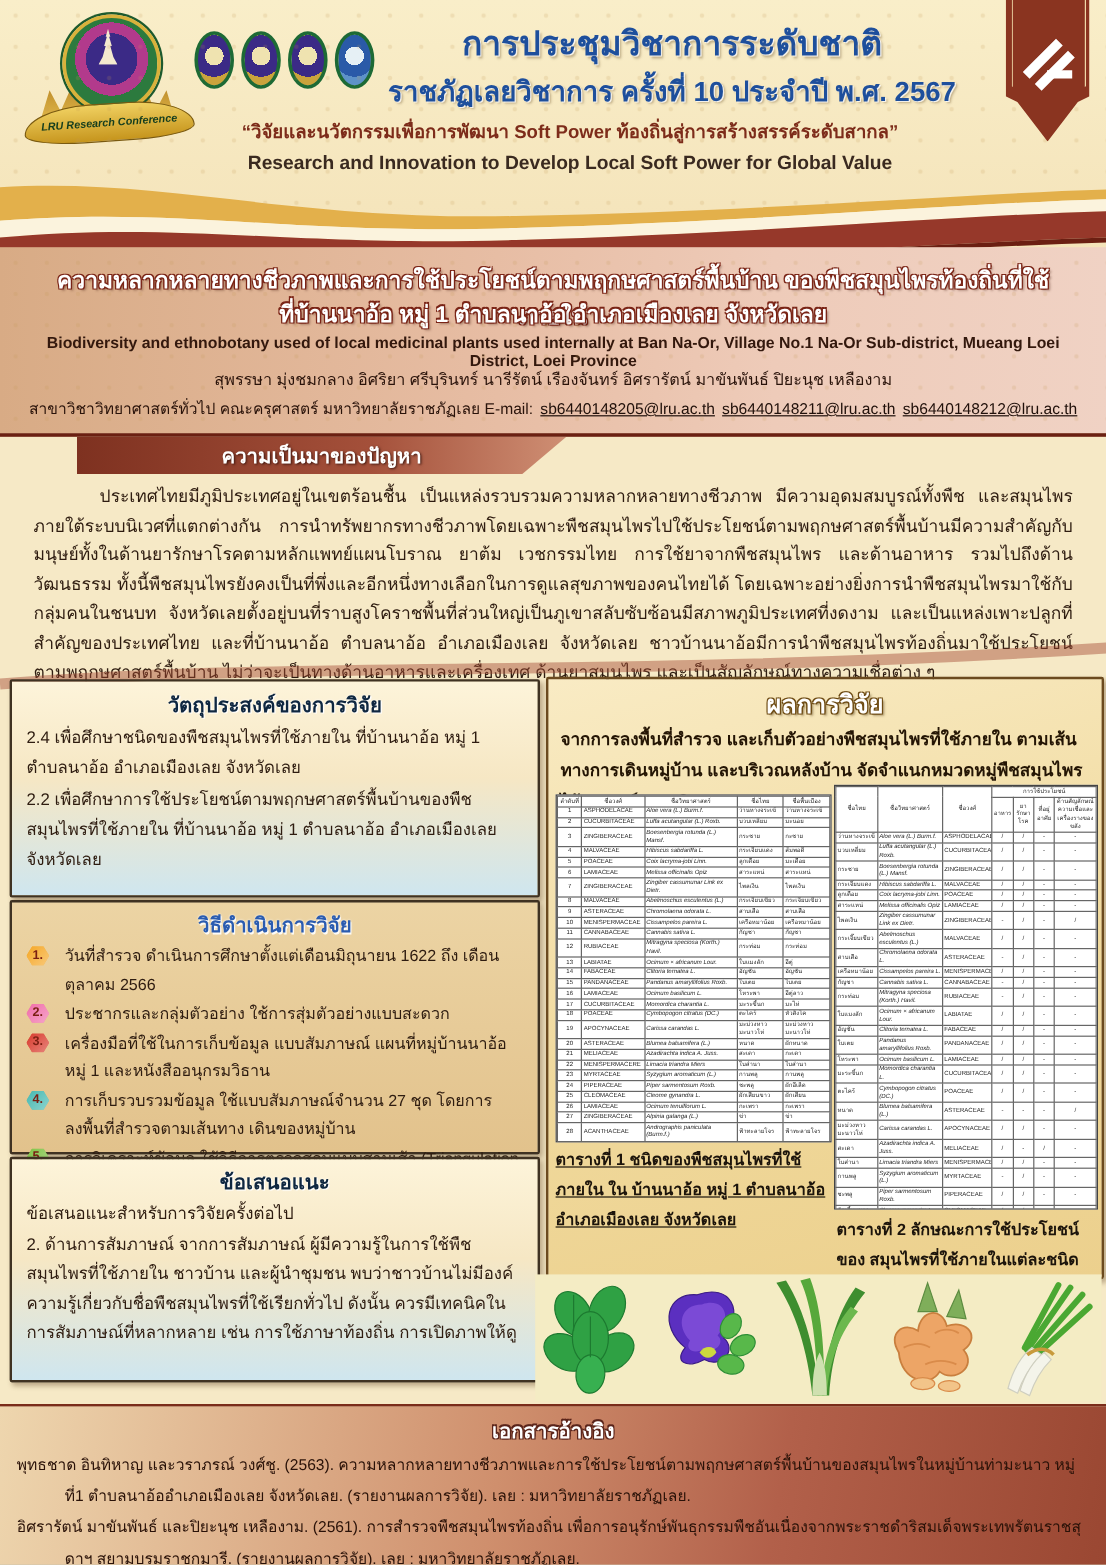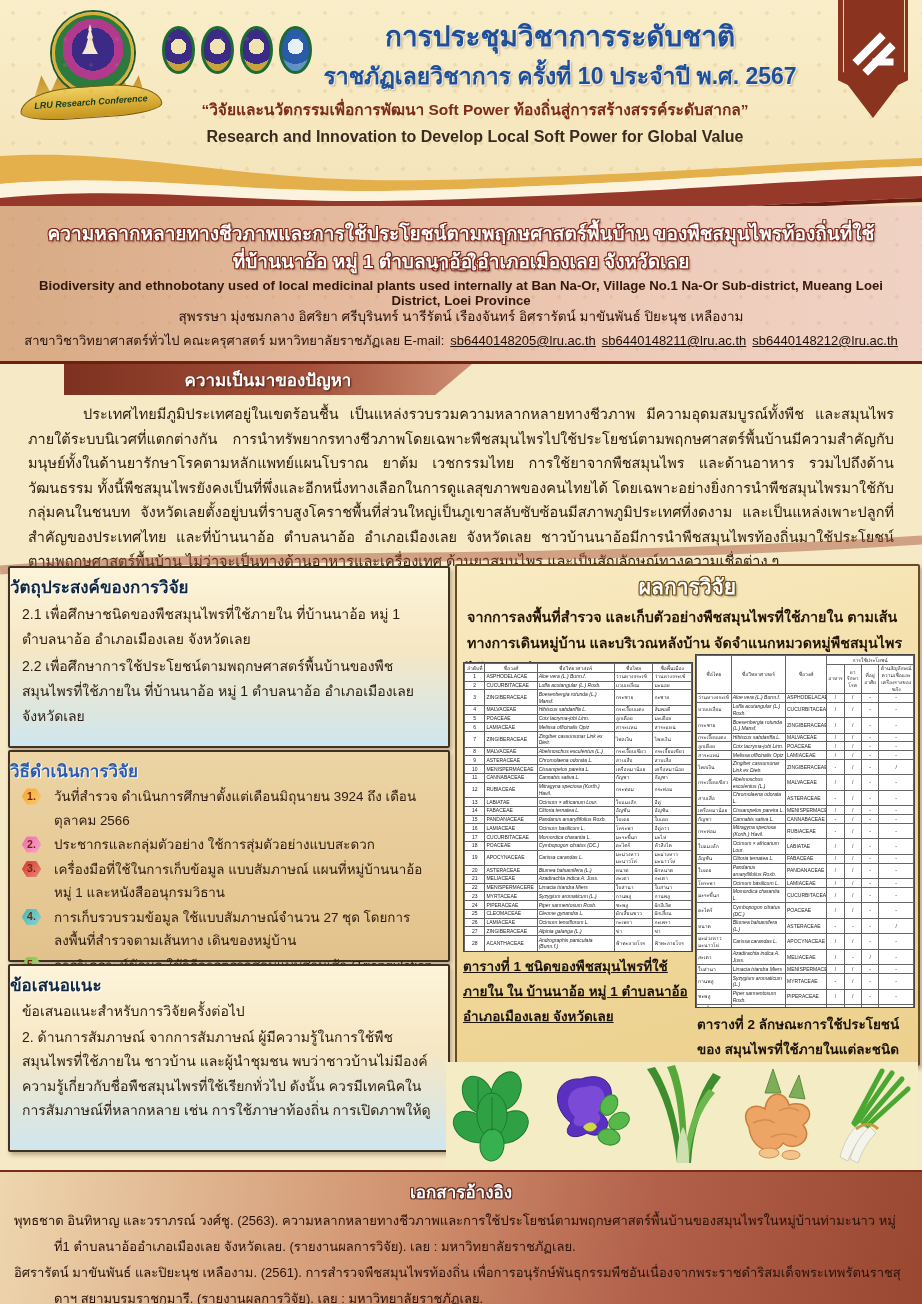--- a/index.html
+++ b/index.html
@@ -61,21 +61,21 @@
     display:flex;align-items:center;justify-content:center;
     font-size:17px;font-weight:bold;color:#fff;text-shadow:1px 1px 2px rgba(40,10,5,.8);}
   .bg-par{left:28px;top:402px;width:866px;font-size:14.5px;line-height:24.5px;text-align:justify;
     text-indent:55px;color:#2e1c10;}
   .swoosh{left:0;top:530px;width:922px;height:50px;}
   
   .box{border:2px solid #3f3222;border-radius:2px;box-shadow:2px 3px 4px rgba(80,50,20,.35);}
   .box-blue{background:linear-gradient(180deg,#fdf4da,#f6e7c4 45%,#cfe6ef);}
   .box-tan{background:linear-gradient(180deg,#ecd4a4,#e2c28c);}
   .box-gold{background:linear-gradient(165deg,#f9ebc4,#f0d99c 55%,#ecd08d);border-color:#6b4a1f;}
-  .box-head{text-align:left;font-size:17px;font-weight:bold;color:#0f2740;padding-top:5px;
+  .box-head{text-align:center;font-size:17px;font-weight:bold;color:#0f2740;padding-top:5px;
     text-shadow:0 0 2px #fff,1px 1px 0 rgba(255,255,255,.9);}
   .box-head.blue{color:#2b5cb0;}
   .objectives{left:8px;top:566px;width:438px;height:178px;}
   .obj-item{padding:2px 12px 0 12px;font-size:14px;line-height:25px;}
   .methods{left:8px;top:750px;width:438px;height:208px;}
   .m-item{position:relative;padding:1px 8px 0 44px;font-size:13.4px;line-height:23.5px;}
   .badge{position:absolute;left:12px;top:4px;width:19px;height:17px;display:flex;align-items:center;justify-content:center;
     font-size:10.5px;font-weight:bold;color:#7a1f12;
     clip-path:polygon(25% 4%,75% 4%,100% 50%,75% 96%,25% 96%,0 50%);}
   .recommend{left:8px;top:964px;width:438px;height:184px;}
@@ -166,29 +166,29 @@
   <div class="abs section-rule"></div>
   <div class="abs section-band">ความเป็นมาของปัญหา</div>
   <div class="abs bg-par">ประเทศไทยมีภูมิประเทศอยู่ในเขตร้อนชื้น เป็นแหล่งรวบรวมความหลากหลายทางชีวภาพ มีความอุดมสมบูรณ์ทั้งพืช และสมุนไพร ภายใต้ระบบนิเวศที่แตกต่างกัน การนำทรัพยากรทางชีวภาพโดยเฉพาะพืชสมุนไพรไปใช้ประโยชน์ตามพฤกษศาสตร์พื้นบ้านมีความสำคัญกับมนุษย์ทั้งในด้านยารักษาโรคตามหลักแพทย์แผนโบราณ  ยาต้ม เวชกรรมไทย การใช้ยาจากพืชสมุนไพร และด้านอาหาร รวมไปถึงด้านวัฒนธรรม  ทั้งนี้พืชสมุนไพรยังคงเป็นที่พึ่งและอีกหนึ่งทางเลือกในการดูแลสุขภาพของคนไทยได้ โดยเฉพาะอย่างยิ่งการนำพืชสมุนไพรมาใช้กับกลุ่มคนในชนบท จังหวัดเลยตั้งอยู่บนที่ราบสูงโคราชพื้นที่ส่วนใหญ่เป็นภูเขาสลับซับซ้อนมีสภาพภูมิประเทศที่งดงาม และเป็นแหล่งเพาะปลูกที่สำคัญของประเทศไทย และที่บ้านนาอ้อ ตำบลนาอ้อ อำเภอเมืองเลย จังหวัดเลย ชาวบ้านนาอ้อมีการนำพืชสมุนไพรท้องถิ่นมาใช้ประโยชน์ตามพฤกษศาสตร์พื้นบ้าน ไม่ว่าจะเป็นทางด้านอาหารและเครื่องเทศ ด้านยาสมุนไพร และเป็นสัญลักษณ์ทางความเชื่อต่าง ๆ</div>
   <svg class="abs swoosh" viewBox="0 0 922 50" preserveAspectRatio="none">
     <path stroke="#a44a33" stroke-width="9" fill="none" opacity="0.45" d="M0,40 C250,20 520,36 922,10"></path>
   </svg>
 
   <div class="abs box box-blue objectives">
     <div class="box-head">วัตถุประสงค์ของการวิจัย</div>
     <div id="obj-items">
-        <div class="obj-item">2.1 เพื่อศึกษาชนิดของพืชสมุนไพรที่ใช้ภายใน ที่บ้านนาอ้อ หมู่ 1 ตำบลนาอ้อ อำเภอเมืองเลย จังหวัดเลย</div>
+        <div class="obj-item">2.4 เพื่อศึกษาชนิดของพืชสมุนไพรที่ใช้ภายใน ที่บ้านนาอ้อ หมู่ 1 ตำบลนาอ้อ อำเภอเมืองเลย จังหวัดเลย</div>
         <div class="obj-item">2.2 เพื่อศึกษาการใช้ประโยชน์ตามพฤกษศาสตร์พื้นบ้านของพืชสมุนไพรที่ใช้ภายใน ที่บ้านนาอ้อ หมู่ 1 ตำบลนาอ้อ อำเภอเมืองเลย จังหวัดเลย</div>
       </div>
   </div>
 
   <div class="abs box box-tan methods">
     <div class="box-head blue">วิธีดำเนินการวิจัย</div>
     <div id="method-items">
-        <div class="m-item"><span class="badge" style="background: linear-gradient(135deg, rgb(245, 166, 35), rgba(255, 255, 255, 0.4)), rgb(245, 166, 35);">1.</span><span>วันที่สำรวจ ดำเนินการศึกษาตั้งแต่เดือนมิถุนายน 3924 ถึง เดือน ตุลาคม 2566</span></div>
+        <div class="m-item"><span class="badge" style="background: linear-gradient(135deg, rgb(245, 166, 35), rgba(255, 255, 255, 0.4)), rgb(245, 166, 35);">1.</span><span>วันที่สำรวจ ดำเนินการศึกษาตั้งแต่เดือนมิถุนายน 1622 ถึง เดือน ตุลาคม 2566</span></div>
         <div class="m-item"><span class="badge" style="background: linear-gradient(135deg, rgb(240, 107, 168), rgba(255, 255, 255, 0.4)), rgb(240, 107, 168);">2.</span><span>ประชากรและกลุ่มตัวอย่าง  ใช้การสุ่มตัวอย่างแบบสะดวก</span></div>
         <div class="m-item"><span class="badge" style="background: linear-gradient(135deg, rgb(216, 57, 43), rgba(255, 255, 255, 0.4)), rgb(216, 57, 43);">3.</span><span>เครื่องมือที่ใช้ในการเก็บข้อมูล แบบสัมภาษณ์ แผนที่หมู่บ้านนาอ้อ หมู่ 1 และหนังสืออนุกรมวิธาน</span></div>
         <div class="m-item"><span class="badge" style="background: linear-gradient(135deg, rgb(69, 184, 176), rgba(255, 255, 255, 0.4)), rgb(69, 184, 176);">4.</span><span>การเก็บรวบรวมข้อมูล ใช้แบบสัมภาษณ์จำนวน 27 ชุด โดยการลงพื้นที่สำรวจตามเส้นทาง เดินของหมู่บ้าน</span></div>
         <div class="m-item"><span class="badge" style="background: linear-gradient(135deg, rgb(125, 194, 66), rgba(255, 255, 255, 0.4)), rgb(125, 194, 66);">5.</span><span>การวิเคราะห์ข้อมูล ใช้วิธีการตรวจสอบแบบสามเส้า (Triangulation Method)</span></div>
       </div>
   </div>
 
   <div class="abs box box-blue recommend">
     <div class="box-head">ข้อเสนอแนะ</div>
     <div id="rec-lines">

